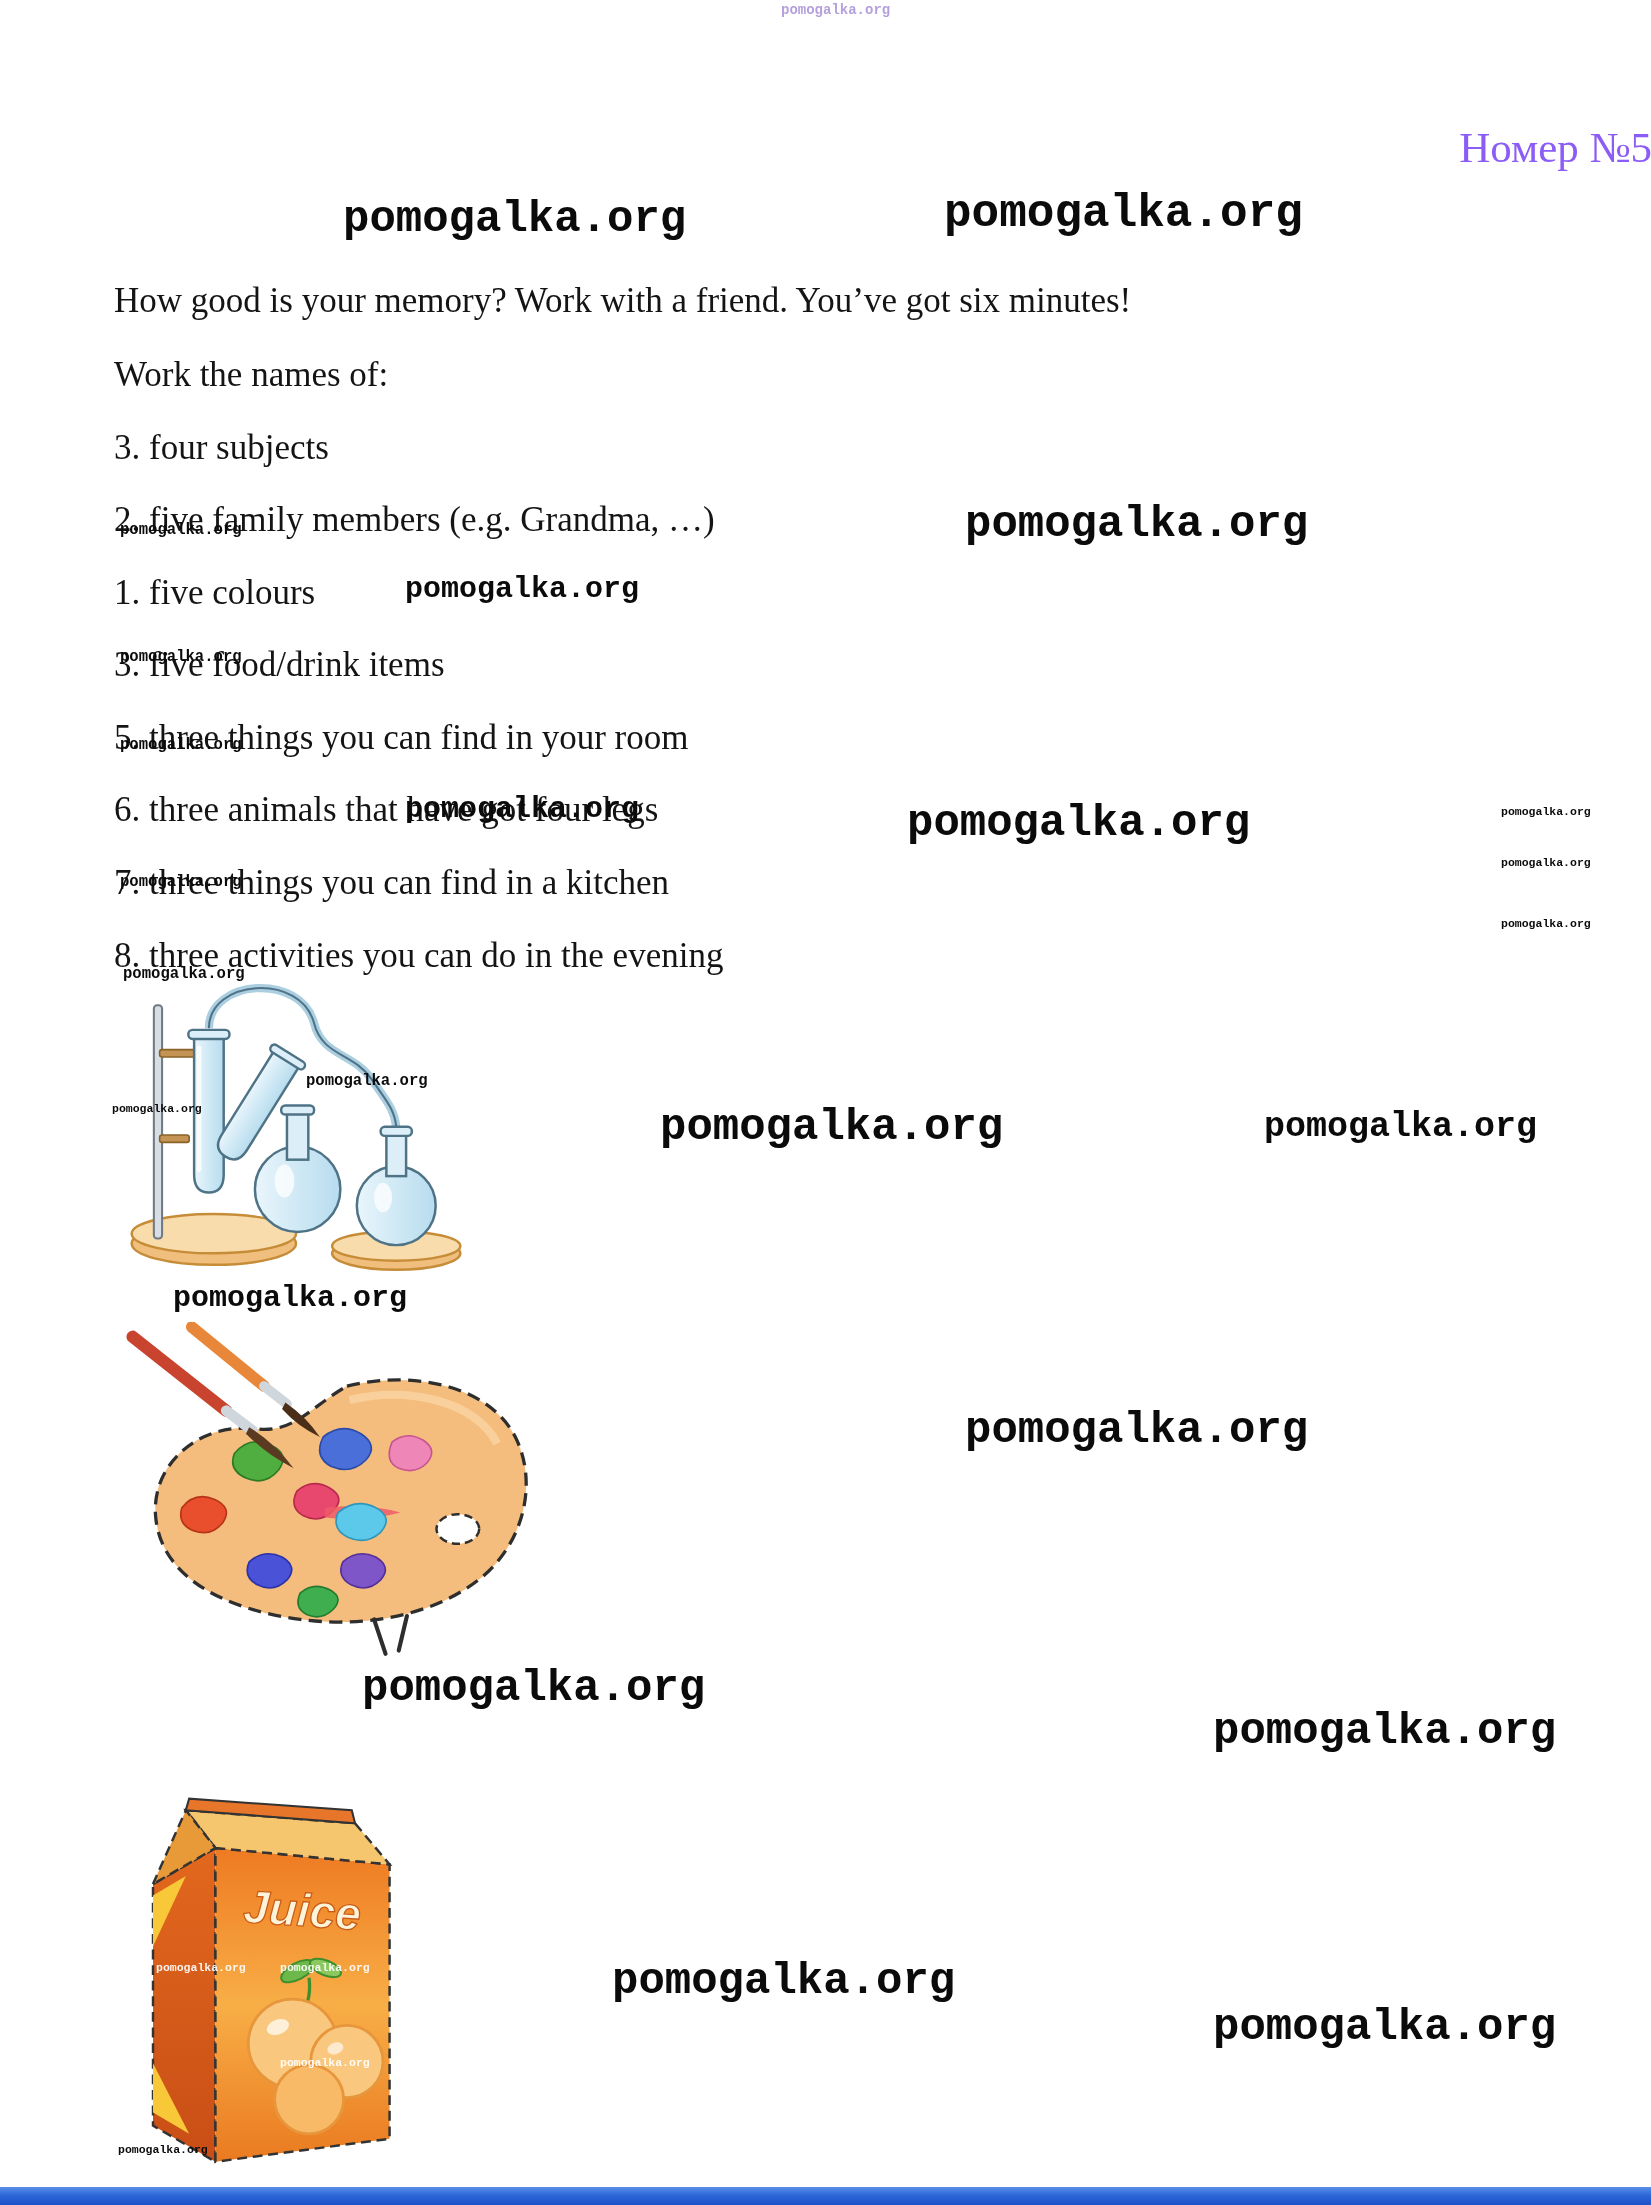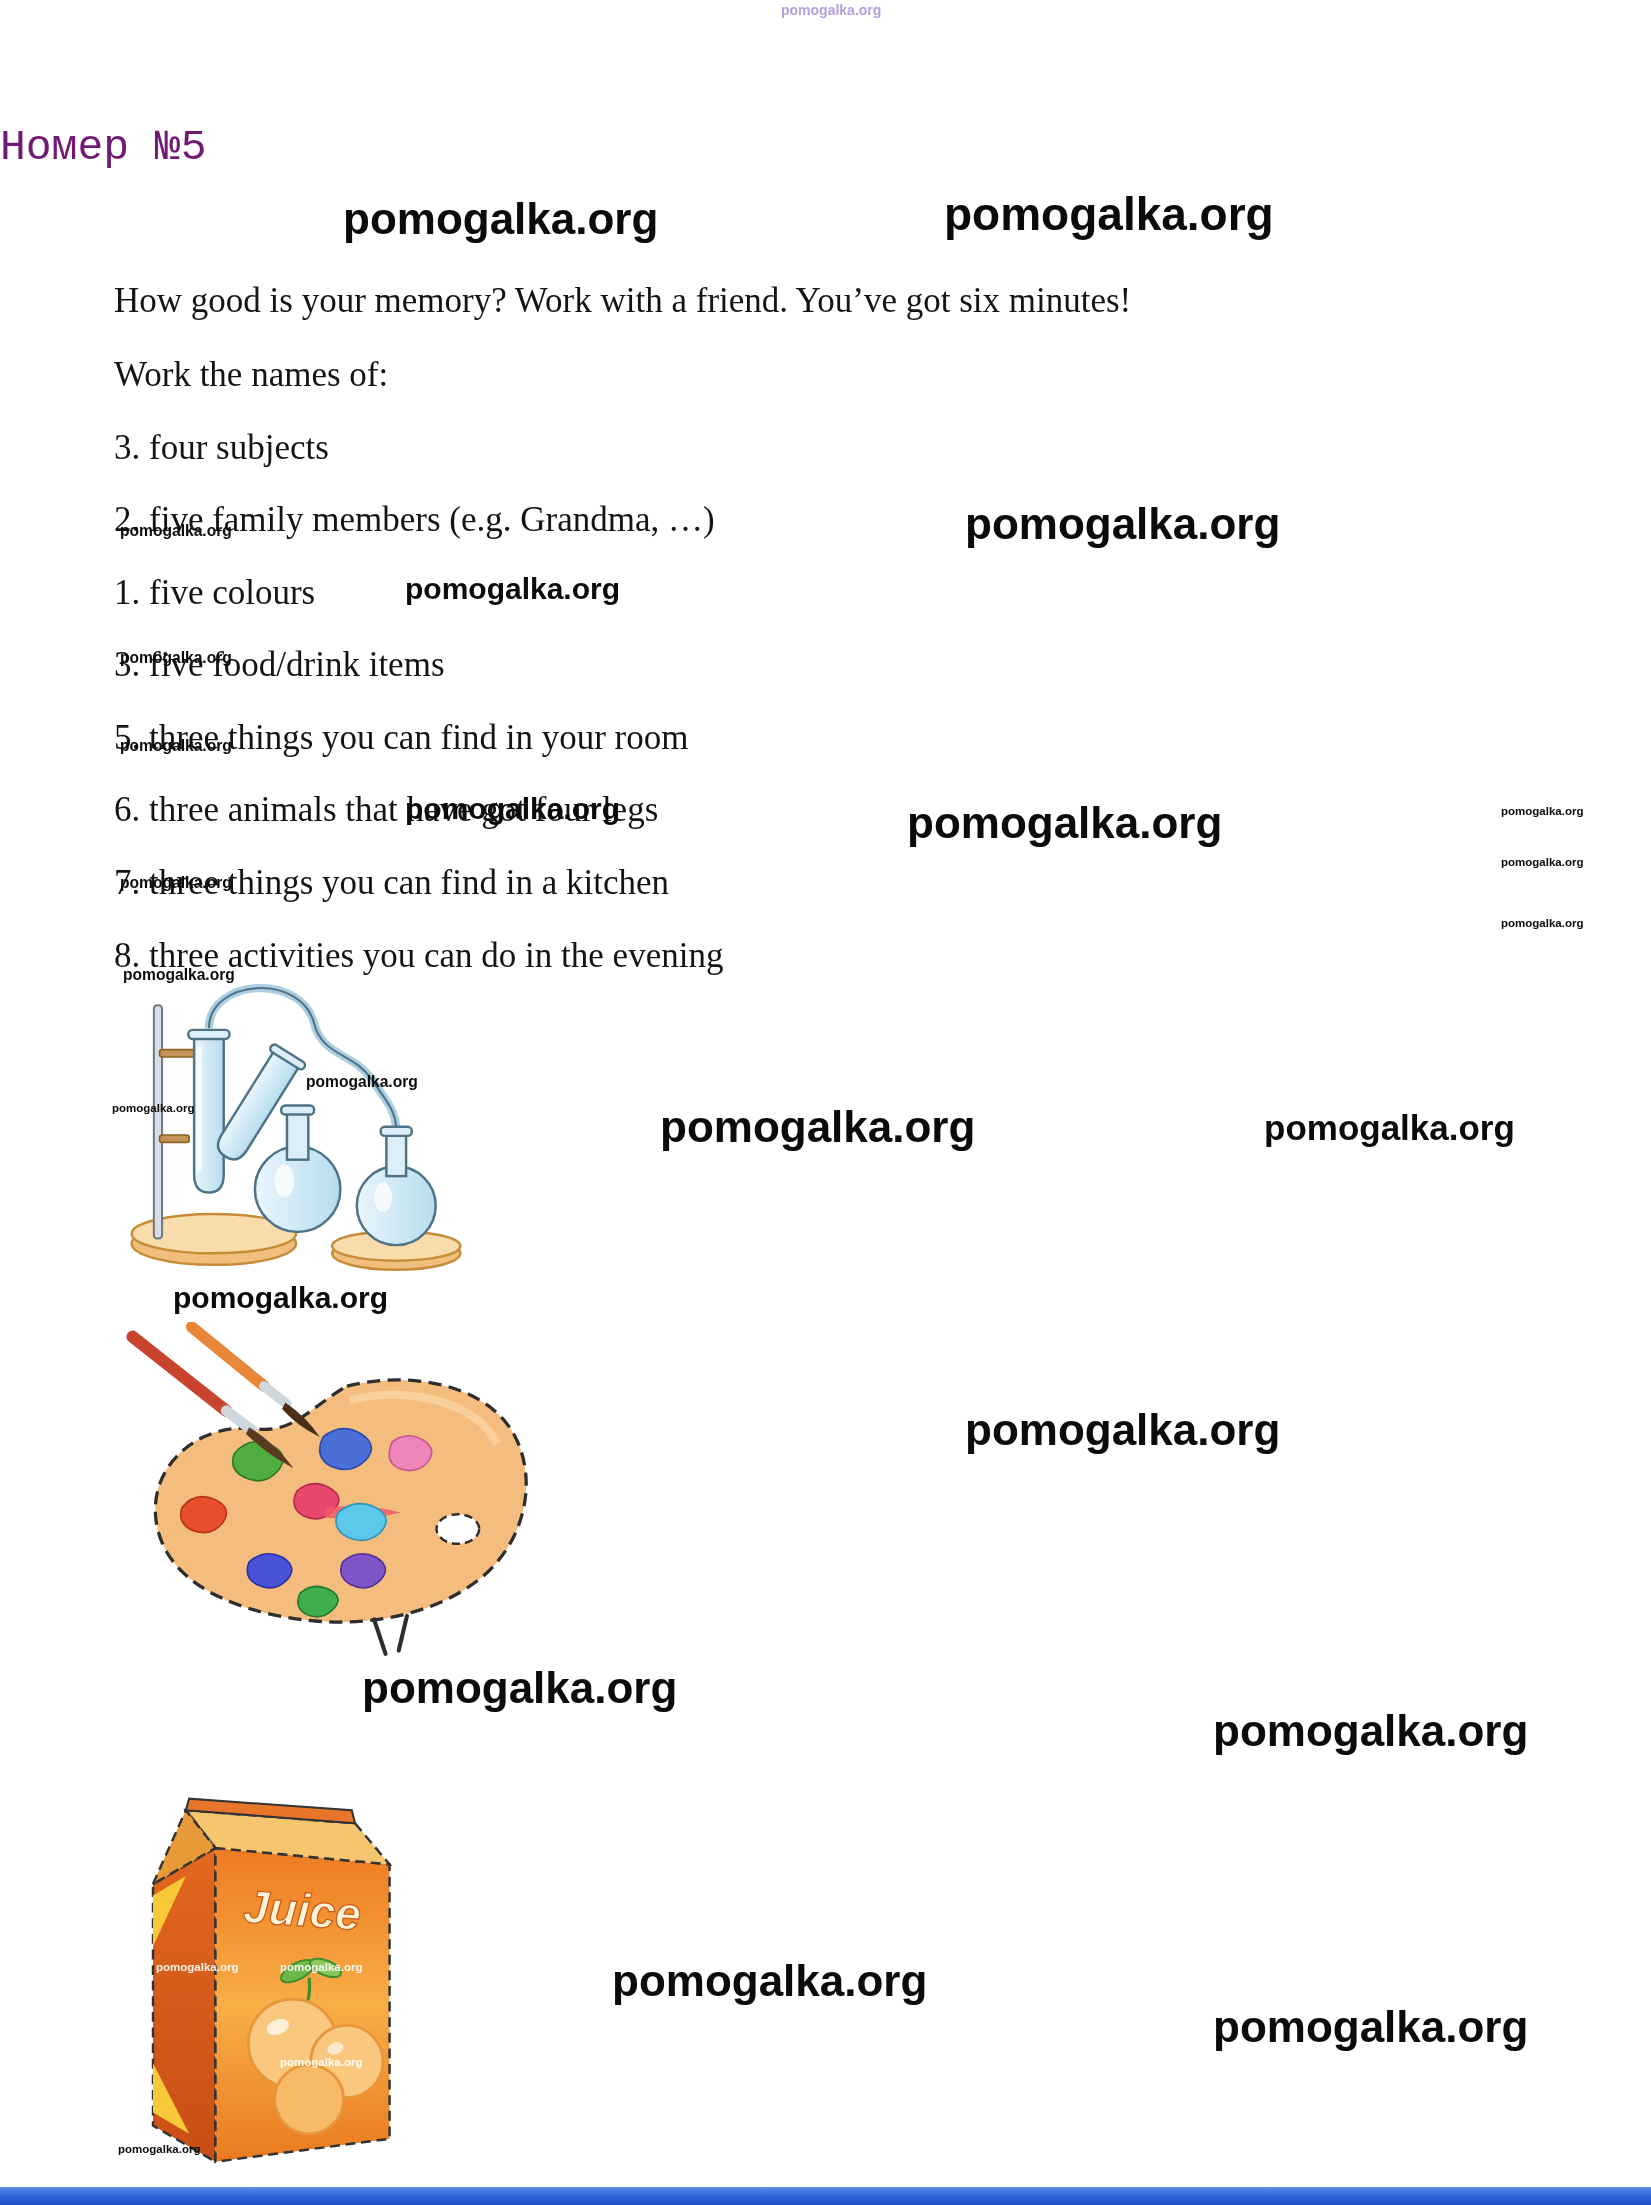--- a/index.html
+++ b/index.html
@@ -11,40 +11,40 @@
     height: 2205px;
     background: #ffffff;
     overflow: hidden;
   }
 
   .title {
     position: absolute;
     top: 123px;
     left: 0;
     width: 100%;
-    text-align: left;
-    font-family: Liberation Mono, monospace;
+    text-align: right;
+    font-family: Liberation Serif, serif;
     font-weight: 400;
     font-size: 43px;
-    color: #701a75;
+    color: #8b5cf6;
   }
 
   .doc-text {
     position: absolute;
     left: 114px;
     font-family: "Liberation Serif", serif;
     font-size: 35px;
     color: #141414;
     white-space: nowrap;
     line-height: 1.1;
   }
 
   .wm {
     position: absolute;
-    font-family: Liberation Sans, sans-serif;
+    font-family: Liberation Mono, monospace;
     font-weight: 700;
     color: #0b0b0b;
     white-space: nowrap;
     line-height: 1;
   }
   .wm-lg { font-size: 44px; }
   .wm-ml { font-size: 35px; }
   .wm-md { font-size: 30px; }
   .wm-sm { font-size: 15.6px; }
   .wm-xs { font-size: 11.5px; }

